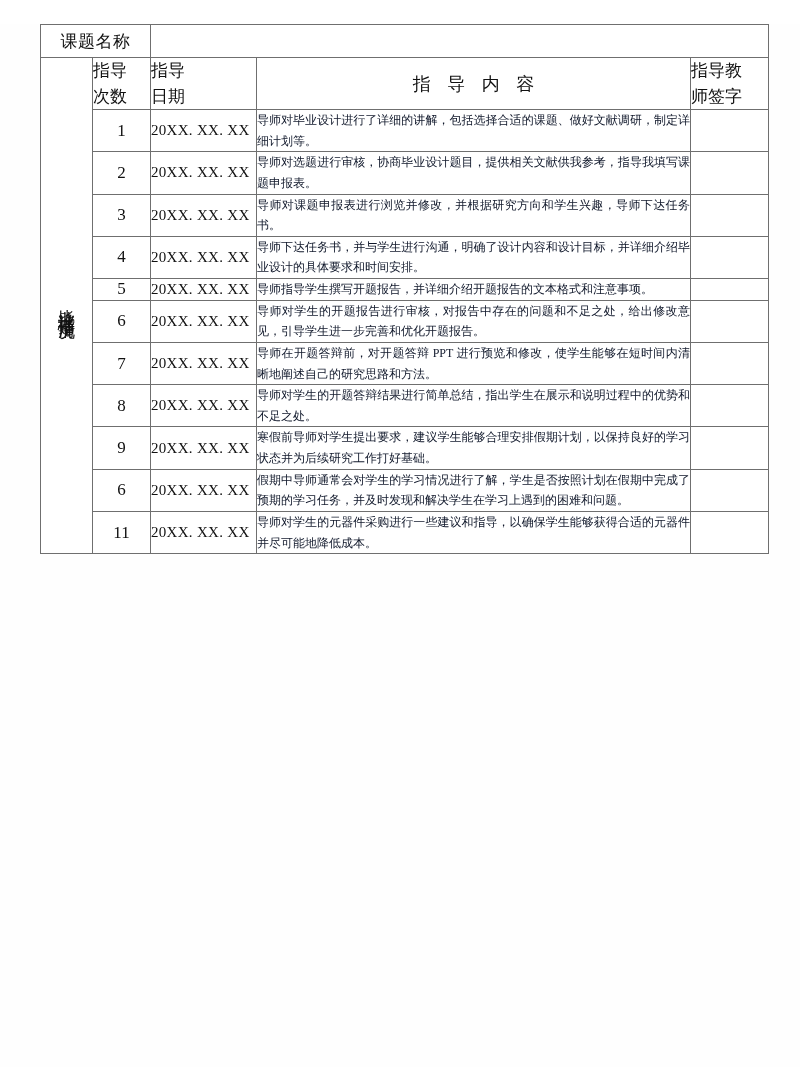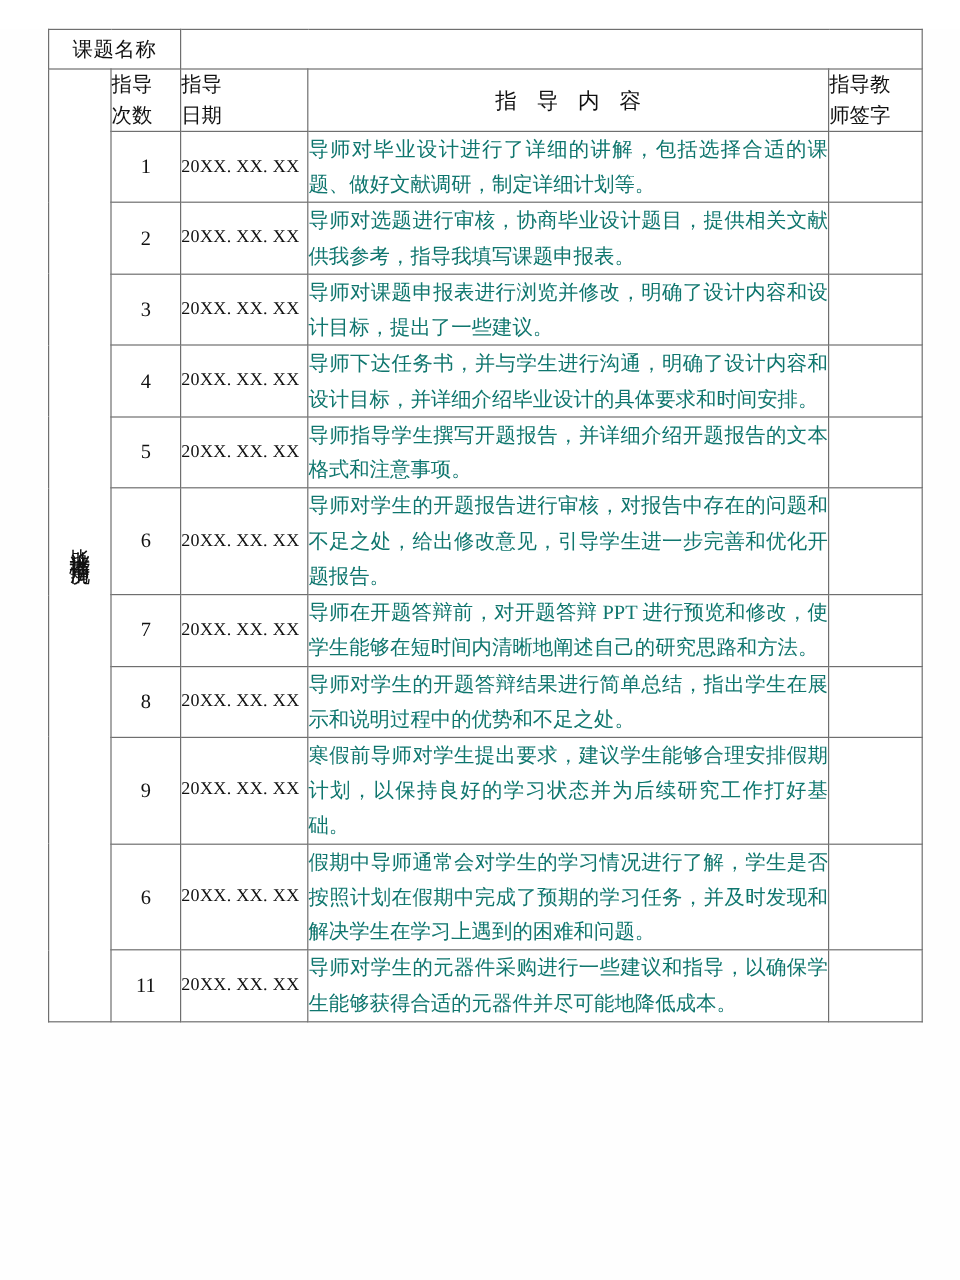--- a/index.html
+++ b/index.html
@@ -87,26 +87,26 @@
     font-size: 17px;
     color: #111;
   }
   .cell-date {
     font-size: 15px;
     letter-spacing: 0.3px;
     color: #111;
     white-space: nowrap;
   }
   .cell-content {
-    font-size: 17px;
+    font-size: 12px;
     line-height: 1.72;
     padding: 7px 8px 7px 9px;
     text-align: justify;
     text-justify: inter-ideograph;
-    color: #0f766e;
+    color: #0f172a;
   }
   .cell-sign {
   }
   .side-vertical {
     text-align: center;
     vertical-align: middle;
   }
   .side-vertical .vtext {
     display: inline-block;
     font-size: 17px;
@@ -169,21 +169,21 @@
         <tr>
           <td class="cell-num">2</td>
           <td class="cell-date">20XX. XX. XX</td>
           <td class="cell-content">导师对选题进行审核，协商毕业设计题目，提供相关文献供我参考，指导我填写课题申报表。</td>
           <td class="cell-sign"></td>
         </tr>
 
         <tr>
           <td class="cell-num">3</td>
           <td class="cell-date">20XX. XX. XX</td>
-          <td class="cell-content">导师对课题申报表进行浏览并修改，明确了设计内容和设计目标，提出了一些建议。</td>
+          <td class="cell-content">导师对课题申报表进行浏览并修改，并根据研究方向和学生兴趣，导师下达任务书。</td>
           <td class="cell-sign"></td>
         </tr>
 
         <tr>
           <td class="cell-num">4</td>
           <td class="cell-date">20XX. XX. XX</td>
           <td class="cell-content">导师下达任务书，并与学生进行沟通，明确了设计内容和设计目标，并详细介绍毕业设计的具体要求和时间安排。</td>
           <td class="cell-sign"></td>
         </tr>
 

